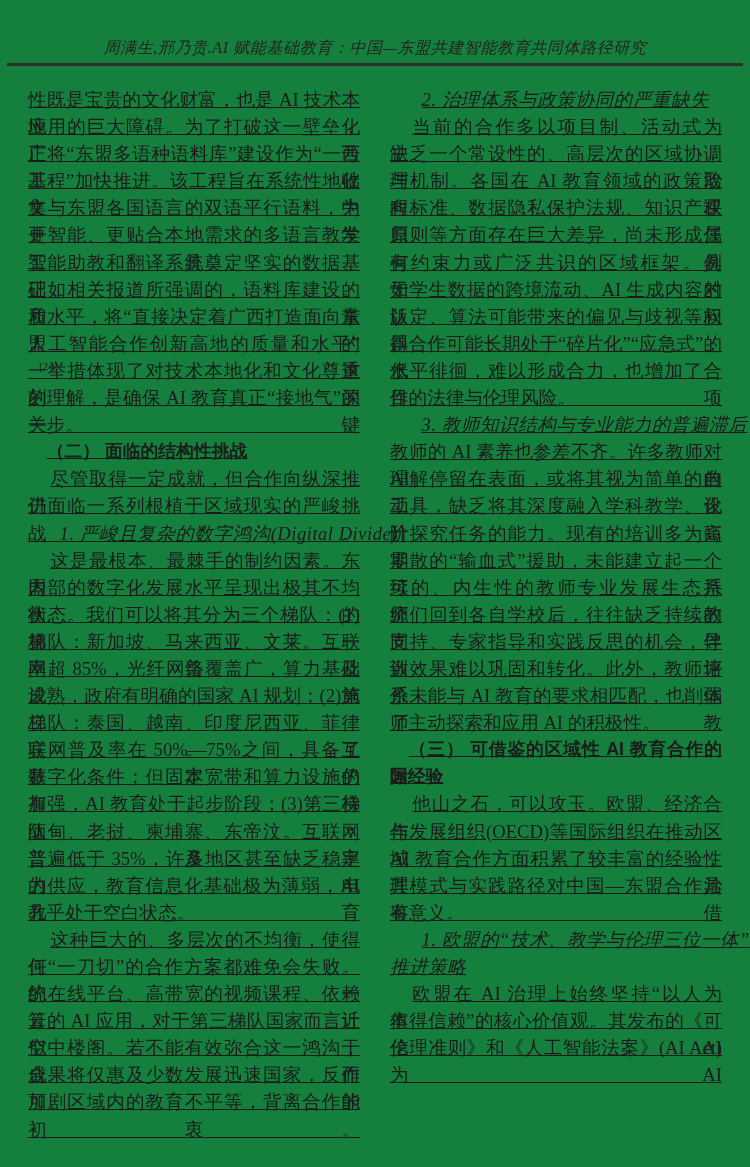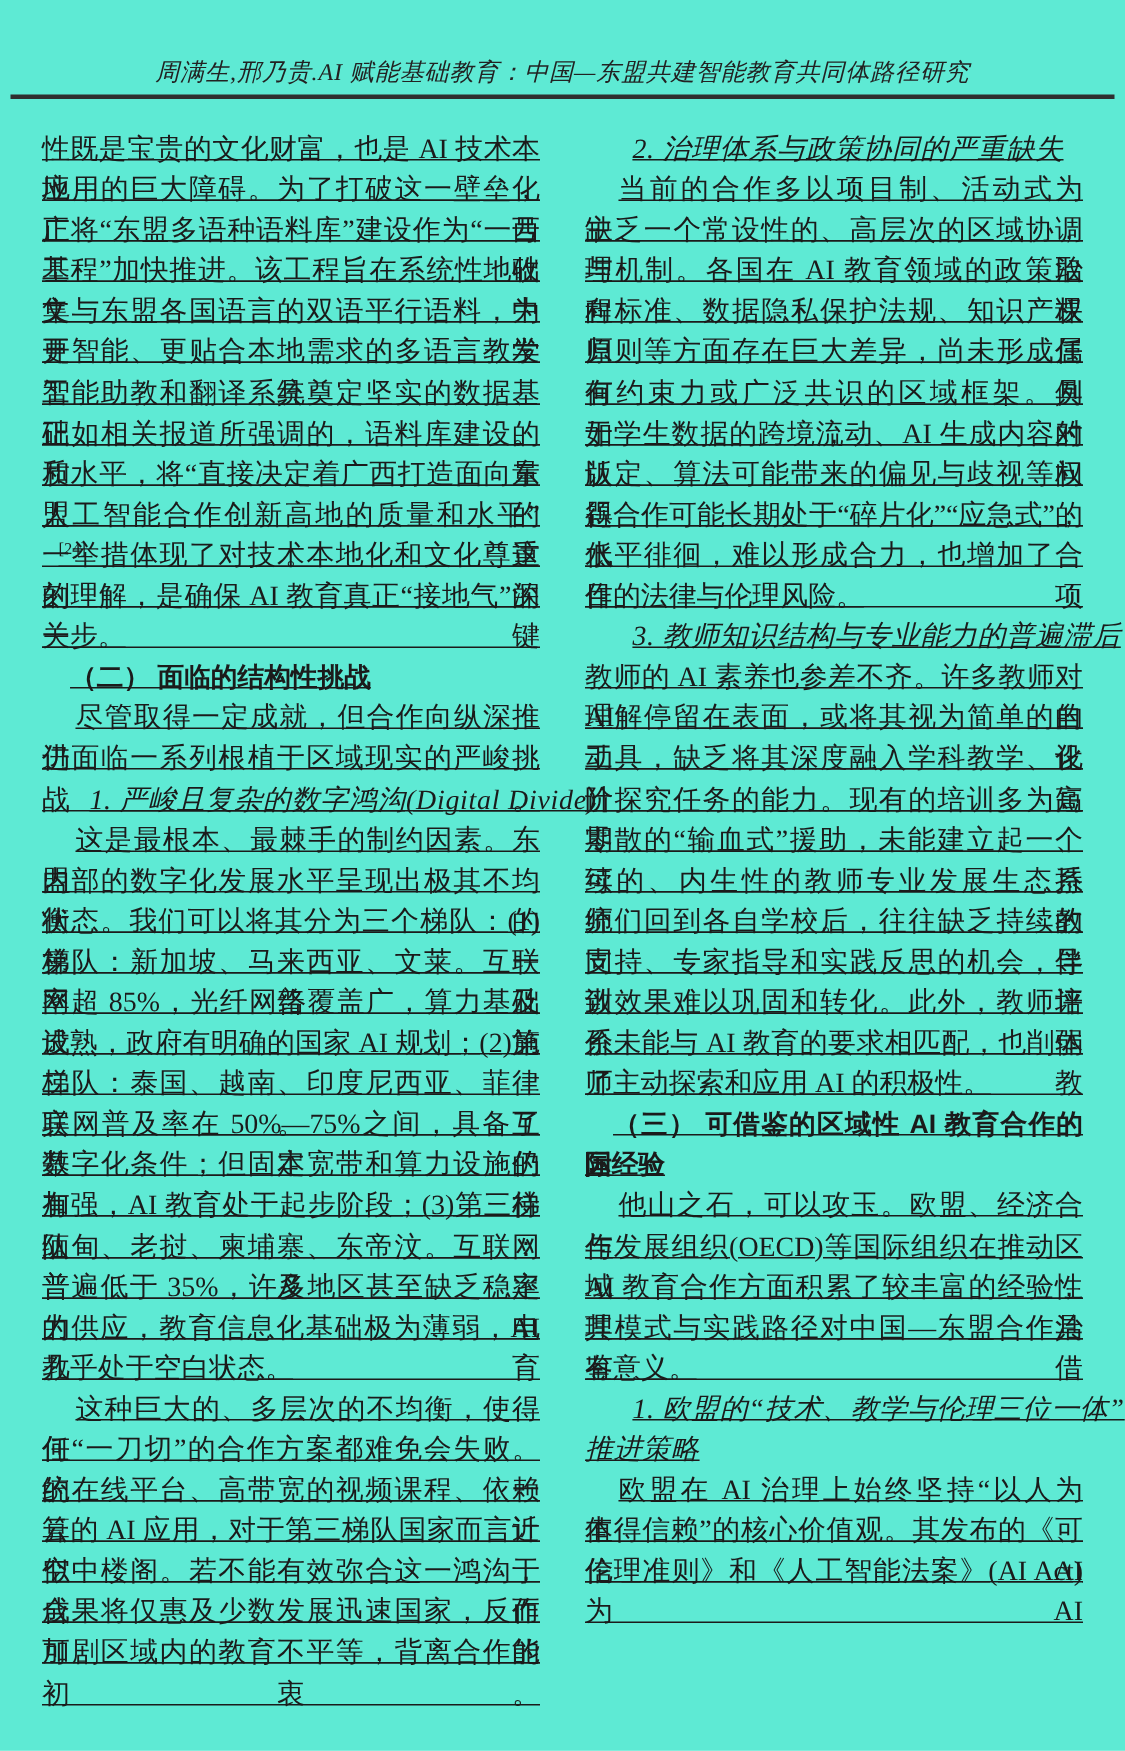--- a/index.html
+++ b/index.html
@@ -4,21 +4,21 @@
 <style>
   html,body{margin:0;padding:0;}
   body{
     width:750px;height:1167px;
     background:#f2f2f2;
     font-family:"Liberation Serif","DejaVu Serif",serif;
   }
   .page{
     position:relative;
     width:750px;height:1167px;
-    background:#5eead4;
+    background:#15803d;
     color:#1b1b1b;
     overflow:hidden;
   }
   .running-header{
     position:absolute;
     top:38px;left:0;width:750px;
     text-align:center;
     font-size:16px;
     font-style:italic;
     letter-spacing:0.6px;

